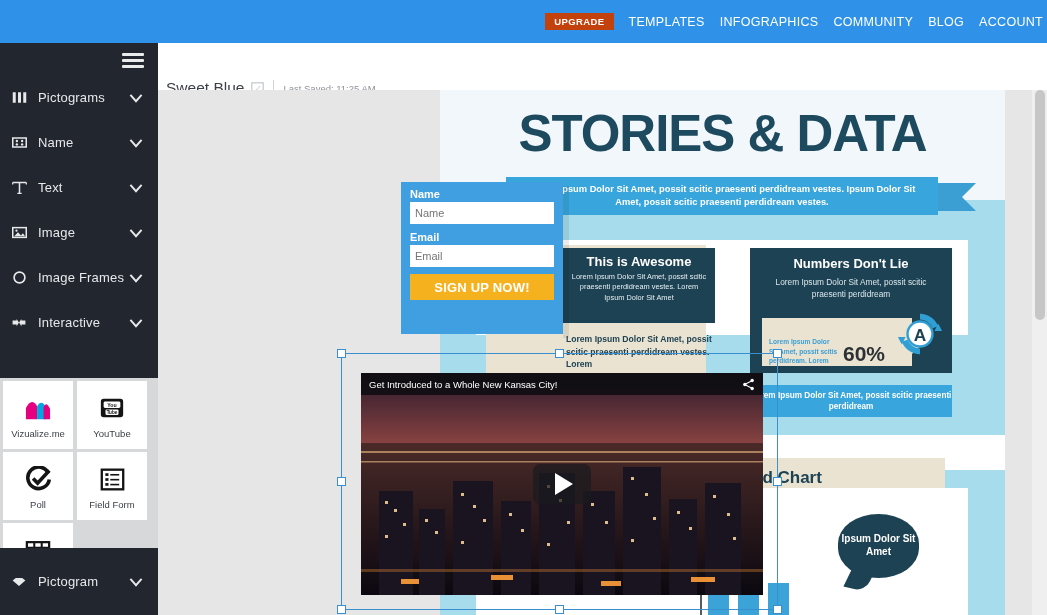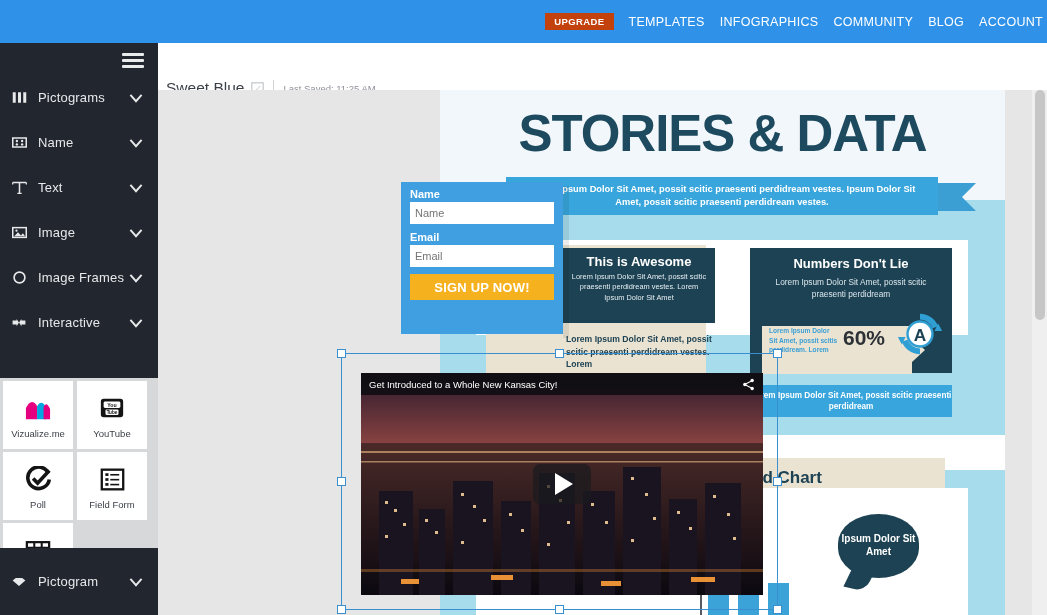--- a/index.html
+++ b/index.html
@@ -163,22 +163,22 @@
   .blue-strip span { font-size: 8.2px; color: #ffffff; line-height: 1.4; font-weight: 600;}
 
   
   .panel-num {
     position: absolute; left: 310px; top: 158px; width: 202px; height: 125px; background: #1d4253;
     padding: 8px 10px 0 10px;
   }
   .panel-num h4 { font-size: 13px; color: #ffffff; text-align: center; font-weight: 700; }
   .panel-num p { font-size: 8.3px; color: #dce7ed; text-align: center; line-height: 1.45; margin-top: 5px; }
   .stat-box {
-    position: absolute; left: 12px; top: 78px; width: 150px; height: 48px; background: #eae3d2;
-    display: flex; align-items: flex-start; padding-left: 7px;
+    position: absolute; left: 12px; top: 70px; width: 150px; height: 48px; background: #eae3d2;
+    display: flex; align-items: flex-end; padding-left: 7px;
   }
   .stat-box::after {
     content:''; position:absolute; right:-13px; top:12px; width:0; height:0;
     border-top:12px solid transparent; border-bottom:12px solid transparent;
     border-left:13px solid #eae3d2;
   }
   .stat-txt { font-size: 6.6px; color: #3b9fd4; line-height: 1.45; width: 70px; font-weight: 600;}
   .stat-pct { font-size: 21px; font-weight: 700; color: #2c3136; margin-left: 4px; }
   .stat-circ { position: absolute; right: 8px; top: 62px; width: 48px; height: 48px; }
 

